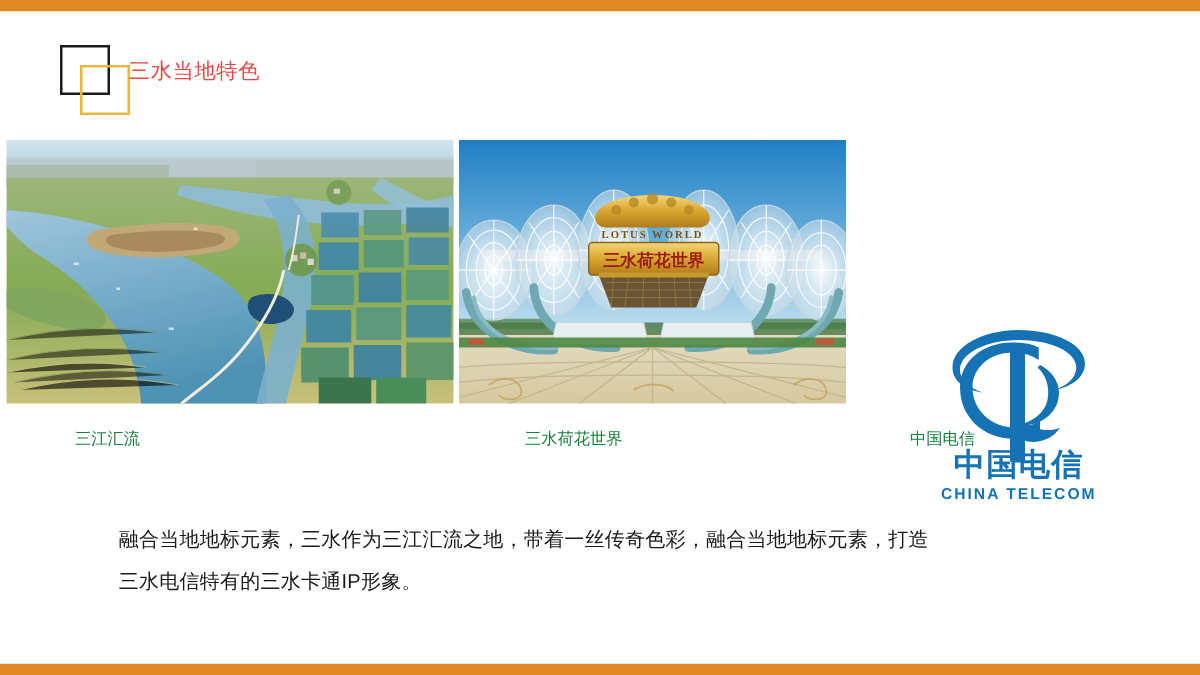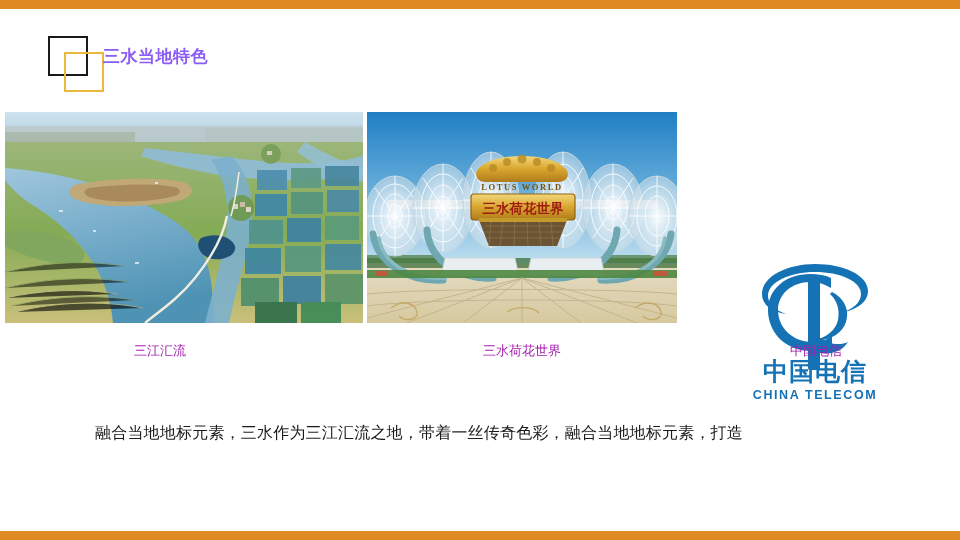--- a/index.html
+++ b/index.html
@@ -13,41 +13,41 @@
   .bar-top{position:absolute;left:0;top:0;width:960px;height:9px;background:#E08A24;}
   .bar-bottom{position:absolute;left:0;top:531px;width:960px;height:9px;background:#E08A24;}
 
   
   .header{position:absolute;left:0;top:9px;width:960px;height:95px;}
   .logo-mark{position:absolute;left:48px;top:27px;width:60px;height:60px;}
   .sq-black{position:absolute;left:0;top:0;width:40px;height:40px;border:2px solid #1a1a1a;box-sizing:border-box;background:transparent;}
   .sq-gold{position:absolute;left:16px;top:16px;width:40px;height:40px;border:2px solid #E8B93A;box-sizing:border-box;background:transparent;}
   .page-title{
     position:absolute;left:103px;top:36px;
-    font-size:17px;font-weight:bold;color:#8b5cf6;letter-spacing:.5px;
+    font-size:17px;font-weight:normal;color:#ef4444;letter-spacing:.5px;
     white-space:nowrap;
   }
 
   
   .media-row{position:absolute;left:0;top:112px;width:960px;height:211px;}
 
   .photo{position:absolute;top:0;height:211px;overflow:hidden;}
   .photo-river{left:5px;width:358px;}
   .photo-lotus{left:367px;width:310px;}
 
   .ph-svg{display:block;width:100%;height:100%;}
 
   
   .ct-logo{position:absolute;left:748px;top:140px;width:135px;height:160px;}
   .ct-svg{display:block;width:100%;height:100%;}
 
   
   .caption{
     position:absolute;top:342px;height:18px;line-height:18px;
-    font-size:13px;color:#a21caf;text-align:center;white-space:nowrap;
+    font-size:13px;color:#15803d;text-align:left;white-space:nowrap;
   }
   .cap-1{left:60px;width:200px;}
   .cap-2{left:420px;width:204px;}
   .cap-3{left:728px;width:176px;}
 
   
   .body-text{
     position:absolute;left:95px;top:416px;width:790px;
     font-size:16px;color:#1a1a1a;line-height:33px;letter-spacing:.2px;
   }
@@ -351,16 +351,17 @@
       </svg>
     </div>
   </div>
 
   <div class="caption cap-1">三江汇流</div>
   <div class="caption cap-2">三水荷花世界</div>
   <div class="caption cap-3">中国电信</div>
 
   <div class="body-text">
     <div class="body-line">融合当地地标元素，三水作为三江汇流之地，带着一丝传奇色彩，融合当地地标元素，打造</div>
+    <div class="body-line">三水电信特有的三水卡通IP形象。</div>
   </div>
 
   <div class="bar-bottom"></div>
 </div>
 
 </body></html>

